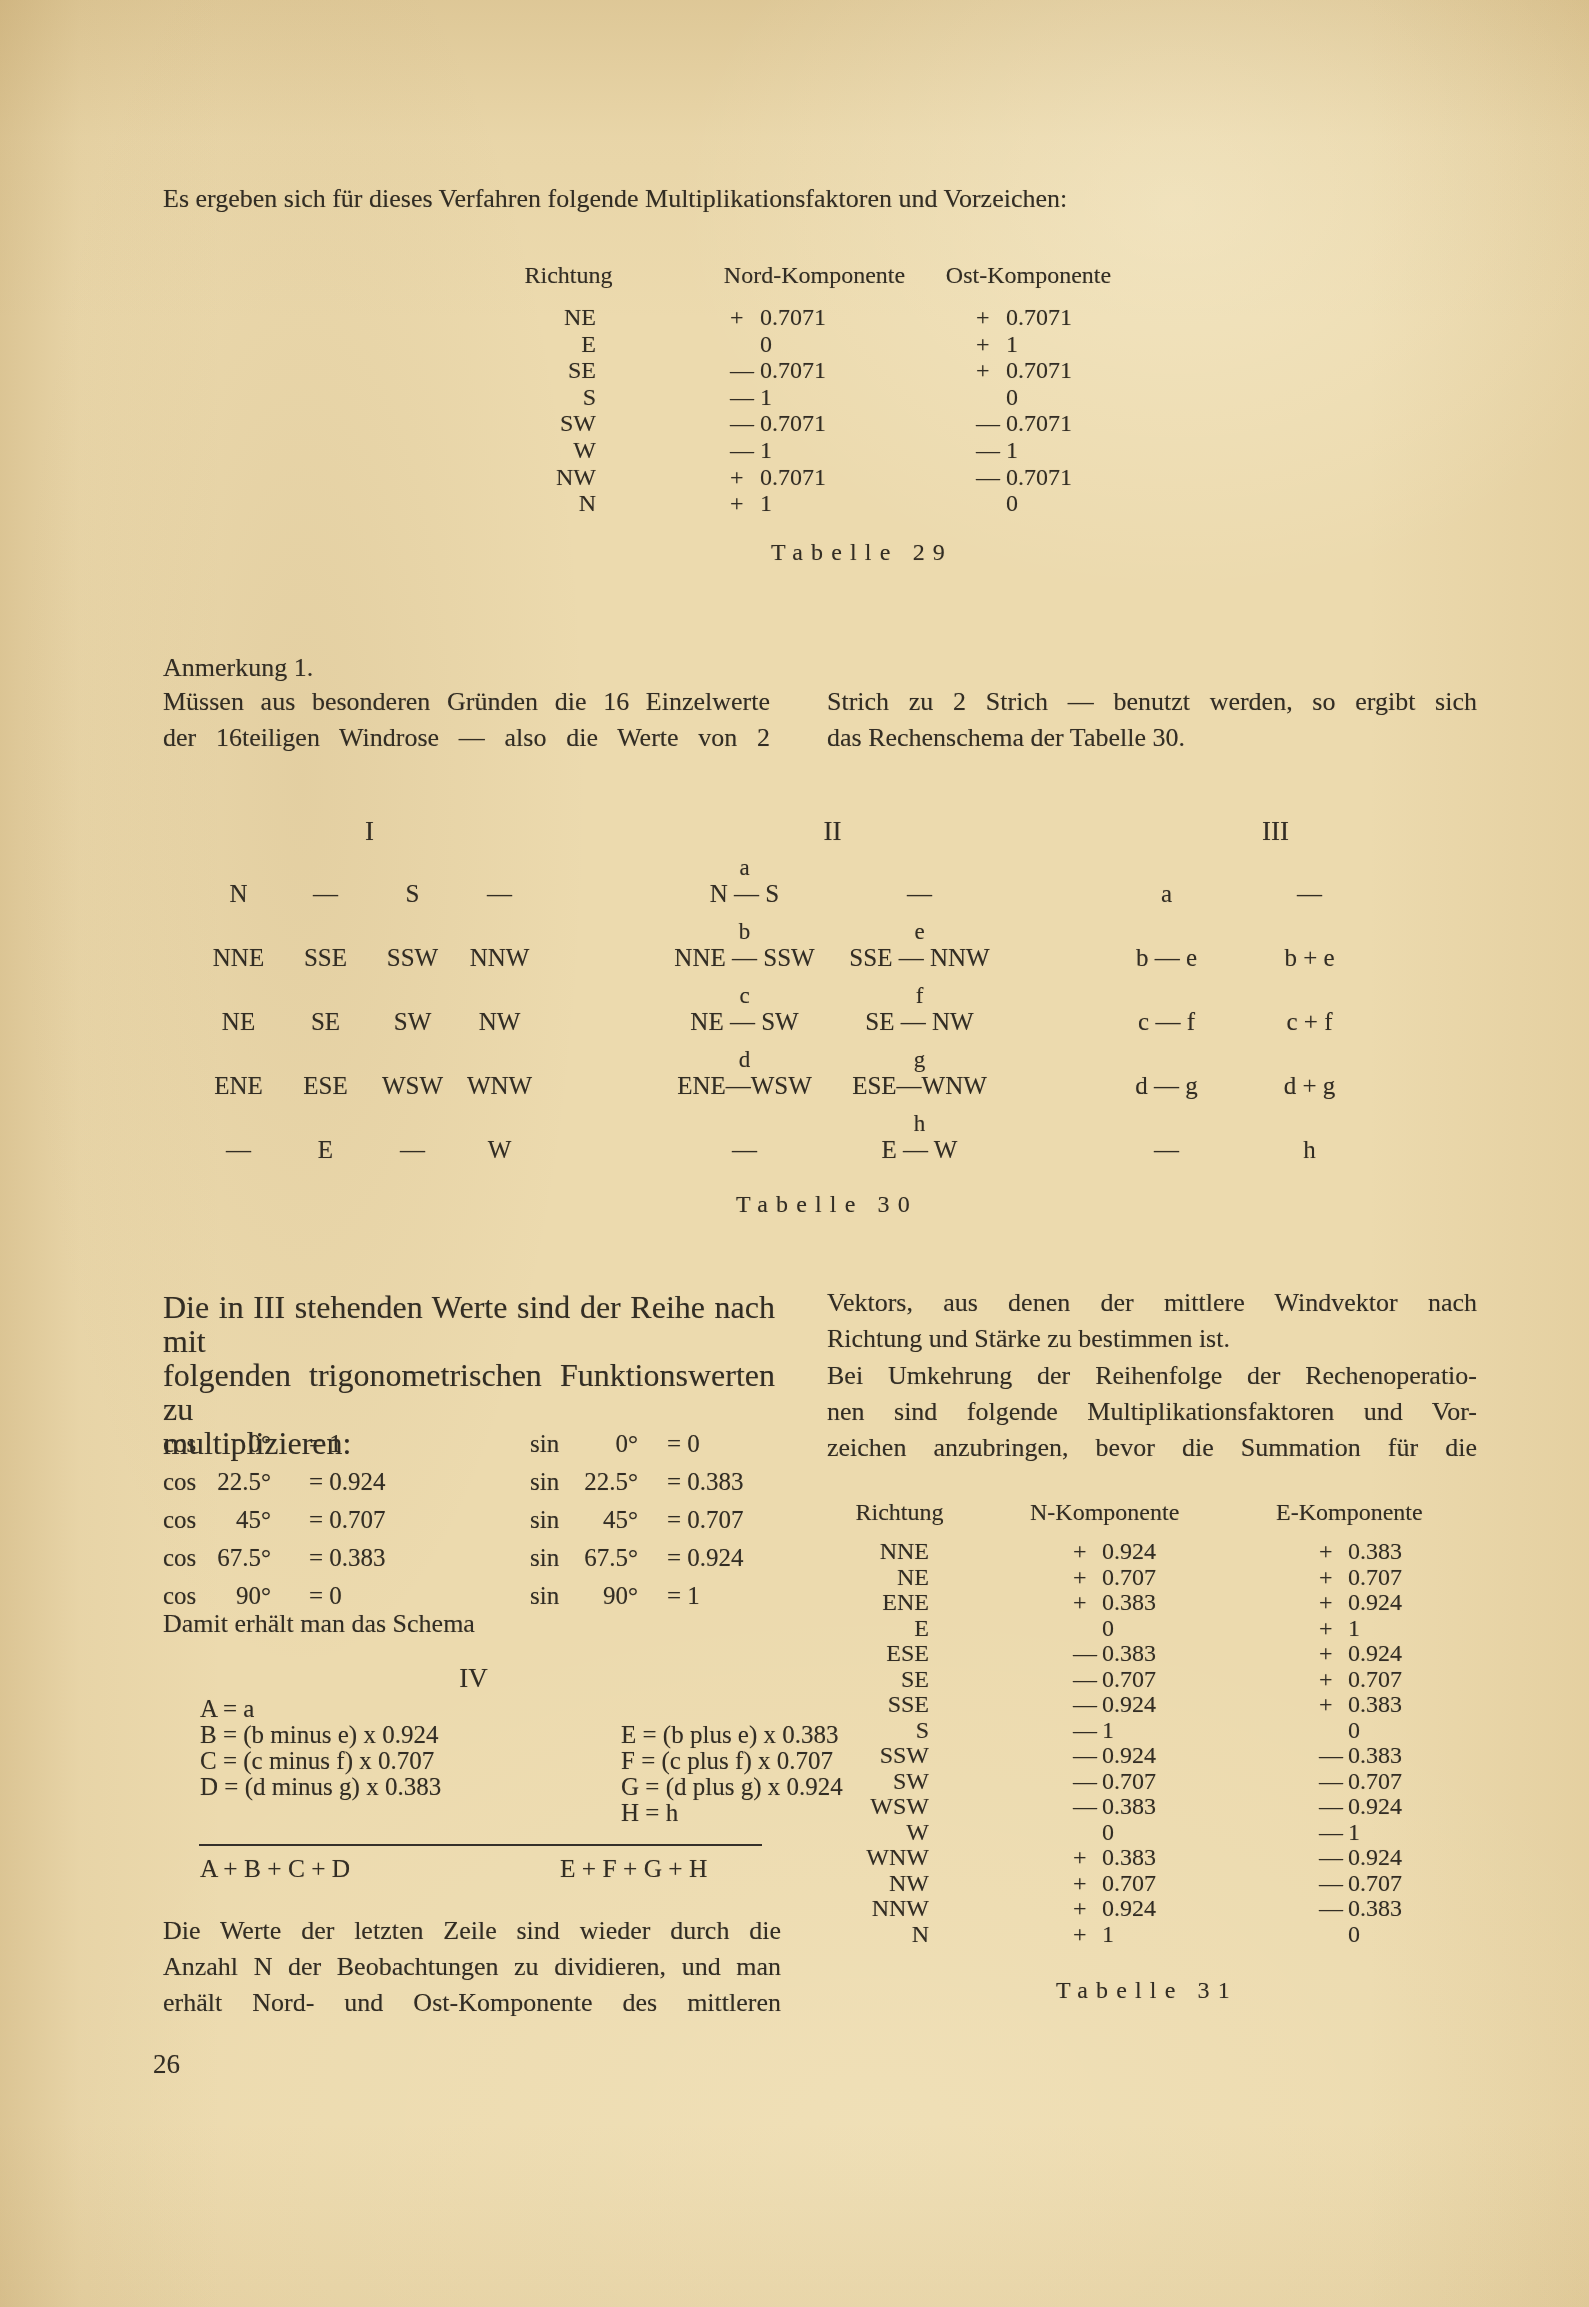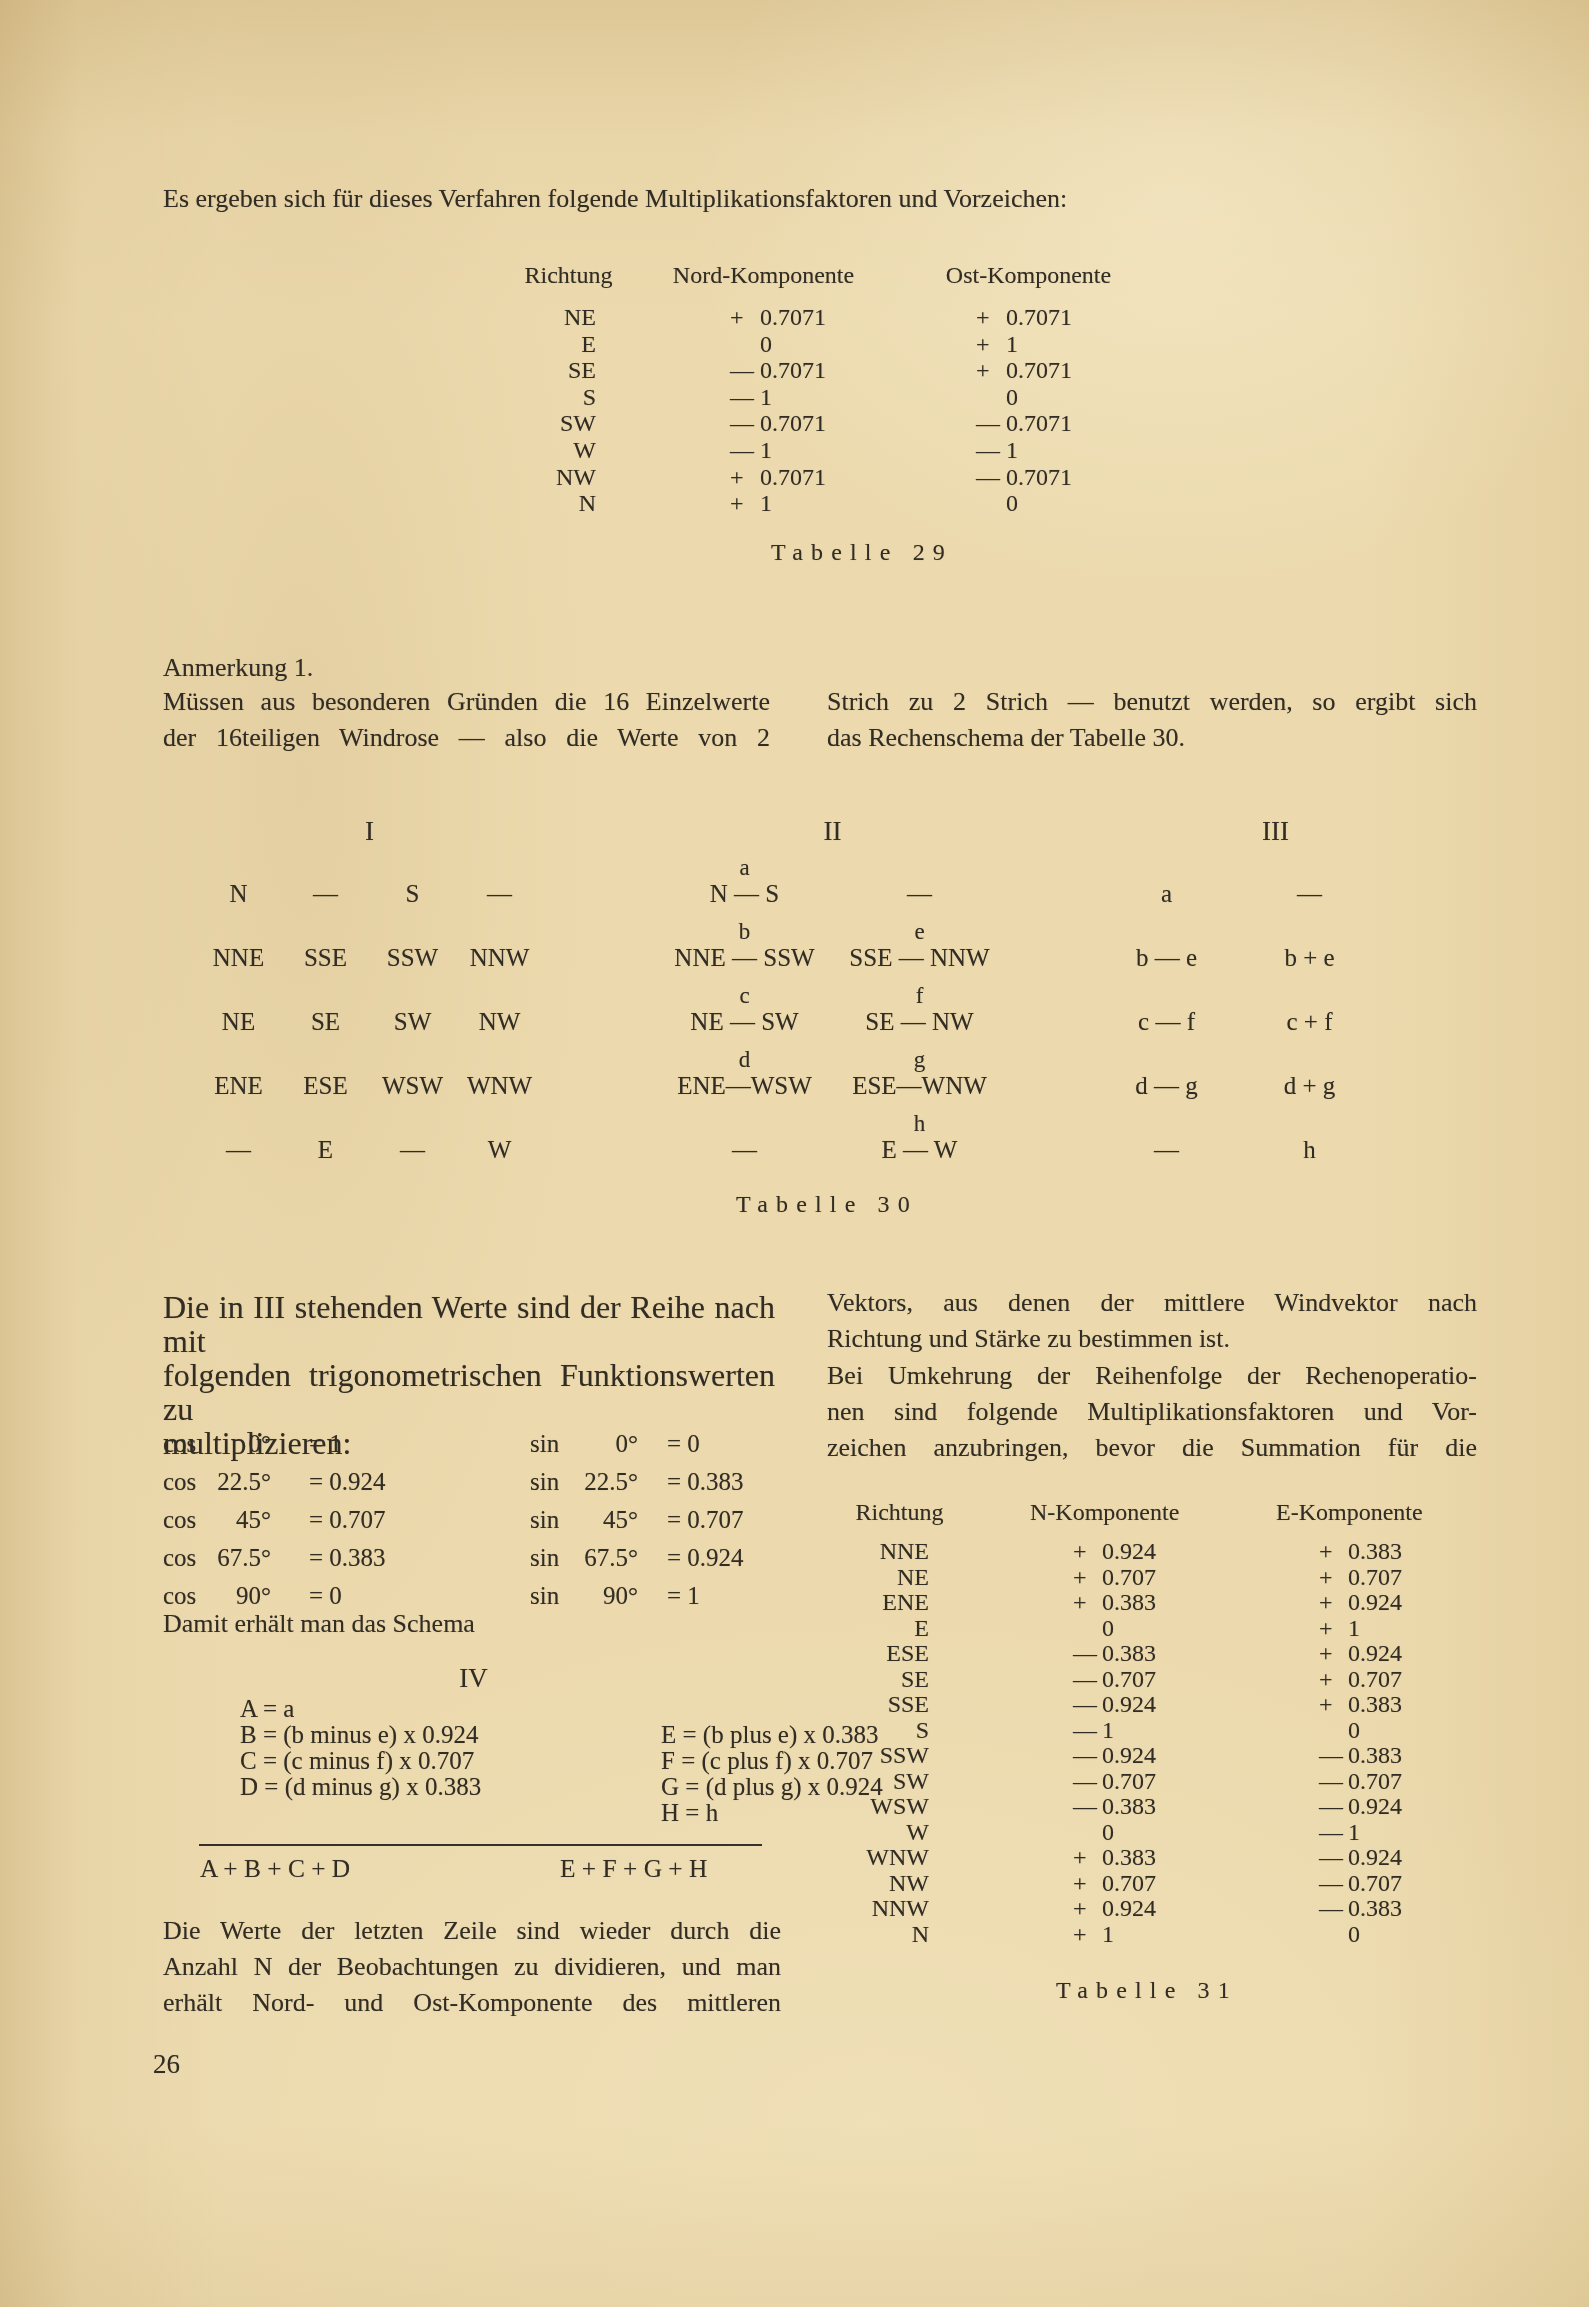--- a/index.html
+++ b/index.html
@@ -44,21 +44,21 @@
   
   .trig .row{display:flex;height:38px;line-height:38px;font-size:25px;}
   .trig .f{width:41px;}
   .trig .dg{width:67px;text-align:right;}
   .trig .v1{margin-left:38px;width:143px;}
   .trig .f2{margin-left:78px;width:41px;}
   .trig .dg2{width:67px;text-align:right;}
   .trig .v2{margin-left:29px;}
 
   
-  .siv .row{display:flex;height:26px;line-height:26px;font-size:25px;margin-left:40px;}
+  .siv .row{display:flex;height:26px;line-height:26px;font-size:25px;}
   .siv .l{margin-left:200px;width:421px;}
   .sums{display:flex;height:26px;line-height:26px;font-size:25.4px;}
   .sums .sl{margin-left:200px;width:360px;}
 
   
   .t31 .row{display:flex;height:25.5px;line-height:25.5px;font-size:24px;}
   .t31 .d{width:929px;text-align:right;}
   .t31 .s{margin-left:144px;width:29px;}
   .t31 .v{width:111px;}
   .t31 .s2{margin-left:106px;width:29px;}
@@ -68,21 +68,21 @@
 </style>
 </head>
 <body>
 
 <div id="page">
 
   <div class="abs p" style="left:163px;top:181px;width:1085px;">Es ergeben sich für dieses Verfahren folgende Multiplikationsfaktoren und Vorzeichen:</div>
 
   <div class="abs" style="left:0;top:262px;width:1590px;font-size:24px;">
     <span class="abs" style="left:505px;width:127px;text-align:center;">Richtung</span>
-    <span class="abs" style="left:664px;width:199px;text-align:center;">Nord-Komponente</span>
+    <span class="abs" style="left:715px;width:199px;text-align:center;">Nord-Komponente</span>
     <span class="abs" style="left:929px;width:199px;text-align:center;">Ost-Komponente</span>
   </div>
 
   <div class="abs t29" style="left:0;top:304px;width:1590px;">
     <div class="row">
         <span class="d">NE</span>
         <span class="s">+</span>
         <span class="v">0.7071</span>
         <span class="s2">+</span>
         <span class="v2">0.7071</span>

